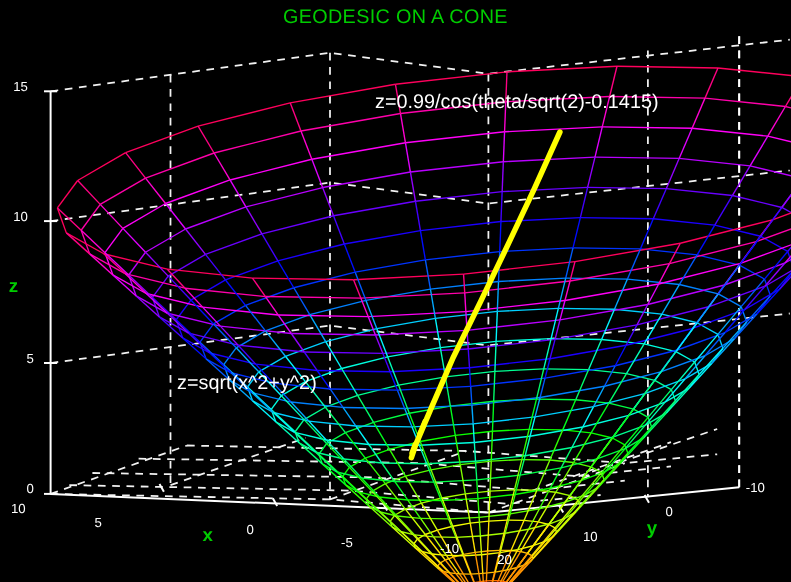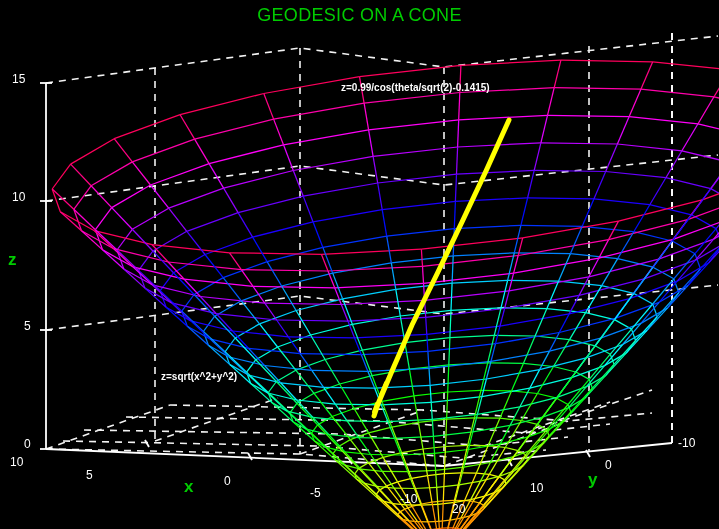--- a/index.html
+++ b/index.html
@@ -47,22 +47,21 @@
     color: #00cc00;
     font-size: 17px;
     font-weight: bold;
   }
   .tick-label {
     color: #ffffff;
     font-size: 12px;
   }
   .annot {
     color: #ffffff;
-    font-size: 10px;
-    font-weight: bold;
+    font-size: 18px;
   }
 </style>
 </head>
 <body>
 
 <div id="figure">
 
   <svg id="plot-svg" viewBox="0 0 719 529">
     <defs>
 
@@ -1040,15 +1039,15 @@
   <div class="txt tick-label" style="left:452px; top:491px;margin-top:11px;">20</div>
   <div class="txt tick-label" style="left:530px; top:481px;">10</div>
   <div class="txt tick-label" style="left:605px; top:458px;">0</div>
   <div class="txt tick-label" style="left:678px; top:436px;">-10</div>
 
   <div class="txt axis-label" style="left:184px; top:477px;">x</div>
   <div class="txt axis-label" style="left:588px; top:470px;">y</div>
   <div class="txt axis-label" style="left:8px; top:250px;">z</div>
 
   <div class="txt annot" style="left:341px; top:82px;">z=0.99/cos(theta/sqrt(2)-0.1415)</div>
-  <div class="txt annot" style="left:161px; top:371px;">z=sqrt(x^2+y^2)</div>
+  <div class="txt annot" style="left:161px; top:338px;">z=sqrt(x^2+y^2)</div>
 
 </div>
 
 </body></html>

